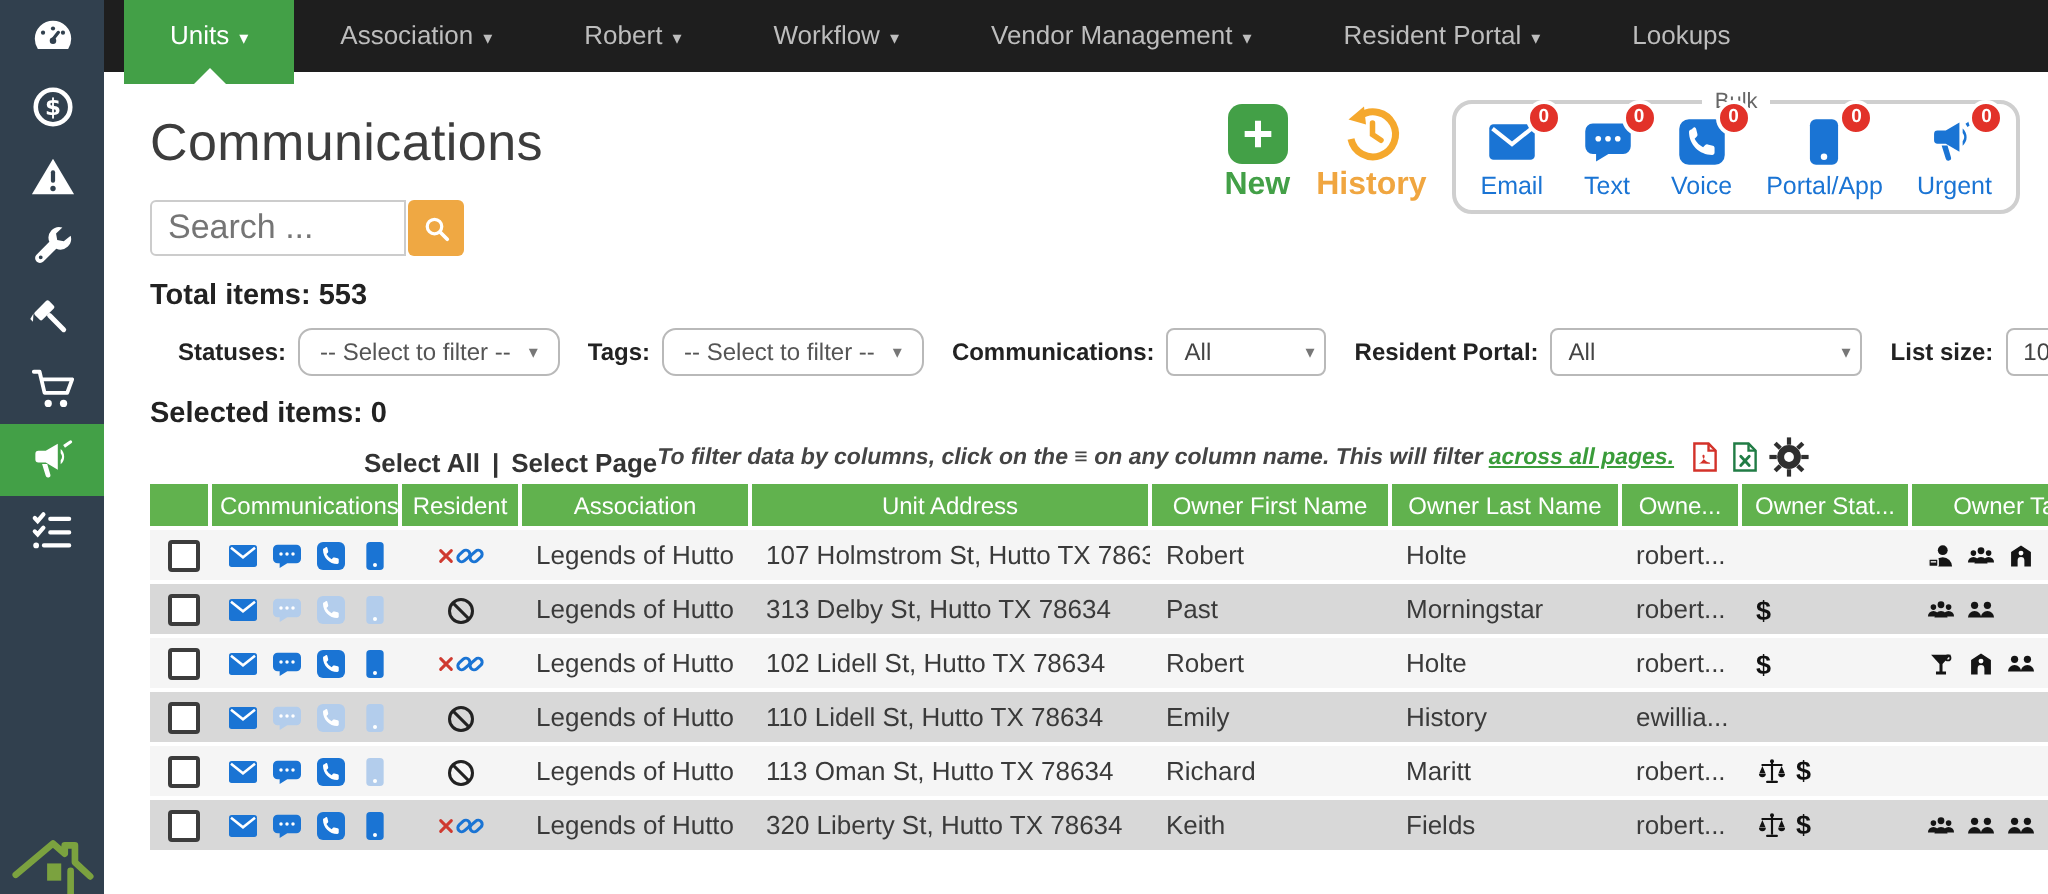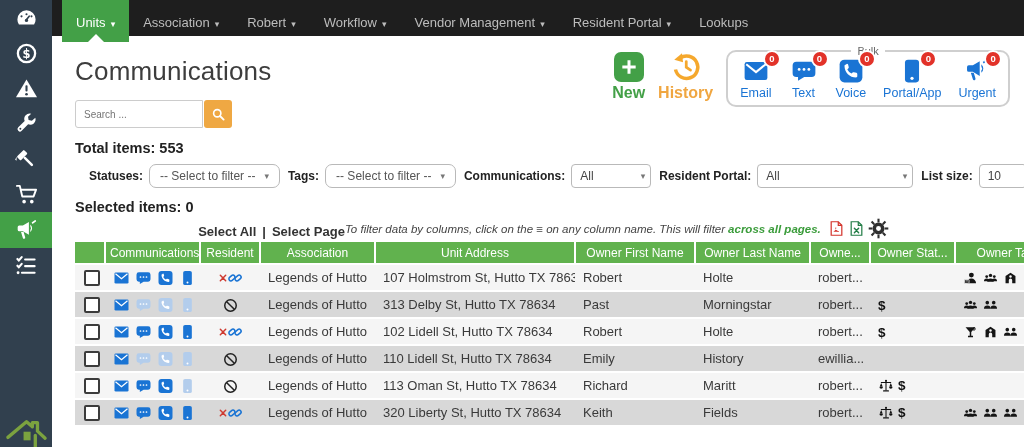--- a/index.html
+++ b/index.html
@@ -8,21 +8,21 @@
 
   
   .sidebar{position:absolute;left:0;top:0;width:52px;height:447px;background:#31404e;z-index:20;}
   .side-item{height:35.4px;display:flex;align-items:center;justify-content:center;cursor:pointer;}
   .side-item.active{background:#43a047;}
   .sicon{width:23px;height:23px;color:#fff;}
   .houselogo{position:absolute;bottom:-9px;left:3px;width:47px;height:47px;color:#7ba23f;}
 
   
   .navbar{position:absolute;left:52px;top:0;right:0;height:36px;background:#1e1e1e;display:flex;align-items:flex-start;padding-left:10px;z-index:10;}
-  .nav-item{position:relative;height:36px;line-height:46px;padding:0 14px;font-size:13px;color:#bdbdbd;cursor:pointer;white-space:nowrap;}
+  .nav-item{position:relative;height:36px;line-height:36px;padding:0 23px;font-size:13px;color:#bdbdbd;cursor:pointer;white-space:nowrap;}
   .nav-item .caret{font-size:9px;margin-left:5px;color:#bdbdbd;}
   .nav-item.active{background:#43a047;color:#fff;height:42px;}
   .nav-item.active .caret{color:#fff;}
   .nav-item.active::after{content:'';position:absolute;left:50%;bottom:0;transform:translateX(-50%);
     border-left:8px solid transparent;border-right:8px solid transparent;border-bottom:8px solid #fff;}
 
   
   .content{position:absolute;left:52px;top:36px;right:0;bottom:0;background:#fff;}
   .page-title{margin:20px 0 0 23px;font-size:26px;font-weight:500;color:#3d3d3d;letter-spacing:.2px;}
 
@@ -36,43 +36,43 @@
   fieldset.bulk{border:2px solid #cfcfcf;border-radius:10px;padding:0 12px 5px;margin:0;}
   fieldset.bulk legend{font-size:11px;color:#666;padding:0 6px;margin:0 auto;text-align:center;}
   .bulkitems{display:flex;gap:17px;}
   .bitem{display:flex;flex-direction:column;align-items:center;gap:1px;cursor:pointer;}
   .bico{position:relative;width:30px;height:28px;display:flex;align-items:center;justify-content:center;color:#1a74d4;}
   .bsvg{width:28px;height:26px;}
   .badge{position:absolute;top:-7px;right:-10px;width:14px;height:14px;border-radius:50%;background:#e23229;border:2px solid #fff;color:#fff;font-size:9.5px;font-weight:bold;line-height:14px;text-align:center;}
   .blab{font-size:12.5px;color:#1a74d4;}
 
   .searchrow{margin:13px 0 0 23px;display:flex;align-items:center;}
-  .searchrow input{width:110px;height:26px;border:1px solid #ccc;border-radius:3px 0 0 3px;padding:0 8px;font-size:10px;color:#777;font-family:inherit;outline:none;}
+  .searchrow input{width:110px;height:26px;border:1px solid #ccc;border-radius:3px 0 0 3px;padding:0 8px;font-size:17px;color:#777;font-family:inherit;outline:none;}
   .searchbtn{width:28px;height:28px;background:#efa843;border:none;border-radius:3px;margin-left:1px;display:flex;align-items:center;justify-content:center;cursor:pointer;}
   .searchbtn svg{width:15px;height:15px;color:#fff;}
 
   .total,.selectedline{margin:12px 0 0 23px;font-size:14.5px;font-weight:bold;color:#222;}
-  .filters{margin:8px 0 0 37px;display:flex;align-items:center;gap:8px;font-size:12px;}
+  .filters{margin:8px 0 0 37px;display:flex;align-items:center;gap:14px;font-size:12px;}
   .fgroup{display:flex;align-items:center;gap:6px;}
   .flabel{font-weight:bold;color:#222;white-space:nowrap;}
   .fdrop{display:flex;align-items:center;gap:9px;background:#fff;border:1px solid #b9b9b9;border-radius:7px;padding:4px 10px;font-size:12px;color:#555;cursor:pointer;font-family:inherit;white-space:nowrap;}
   .car,.chev{font-size:9px;color:#777;}
   .fselect{position:relative;display:inline-flex;align-items:center;border:1px solid #b9b9b9;border-radius:4px;background:#fff;padding:4px 18px 4px 8px;color:#444;cursor:pointer;white-space:nowrap;}
   .fselect .chev{position:absolute;right:5px;}
   .w70{width:52px;}.w150{width:128px;}.w36{width:20px;}
   .selectedline{margin-top:11px;}
   .include{margin:15px 0 0 23px;display:flex;align-items:center;gap:6px;font-size:12.5px;font-weight:bold;color:#222;cursor:pointer;}
   .cb2{width:12px;height:12px;border:1px solid #999;border-radius:2px;background:#fff;display:inline-block;}
   .ctrlrow{margin:3px 12px 0 23px;display:flex;justify-content:center;align-items:flex-end;}
   .sellinks{font-size:13px;font-weight:bold;color:#333;display:flex;gap:6px;}
   .sellinks span{cursor:pointer;}
   .sep{cursor:default;}
   .hintwrap{display:flex;align-items:center;gap:3px;font-size:11.5px;}
-  .hint{font-style:italic;font-weight:normal;color:#444;}
-  .hintgreen{font-style:italic;font-weight:bold;color:#3a9c3a;margin-right:4px;}
+  .hint{font-style:italic;font-weight:bold;color:#444;}
+  .hintgreen{font-style:italic;font-weight:bold;color:#3a9c3a;margin-right:4px;text-decoration:underline;}
   .xico{width:17px;height:19px;cursor:pointer;}
   .gico{width:21px;height:21px;color:#2f2f2f;cursor:pointer;}
 
   
   .tablewrap{margin:3px 0 0 23px;width:949px;overflow:hidden;}
   table{border-collapse:collapse;table-layout:fixed;width:980px;}
   thead th{background:#61b24e;color:#fff;font-weight:400;font-size:12px;height:21px;padding:0 4px;border-left:2px solid #fff;white-space:nowrap;overflow:hidden;text-align:center;cursor:pointer;}
   thead th.c0{border-left:none;}
   tbody td{height:25px;padding:0 0 0 8px;font-size:13px;color:#3a3a3a;white-space:nowrap;overflow:hidden;border-top:2px solid #fff;vertical-align:middle;}
   tr.odd{background:#f5f5f5;}

